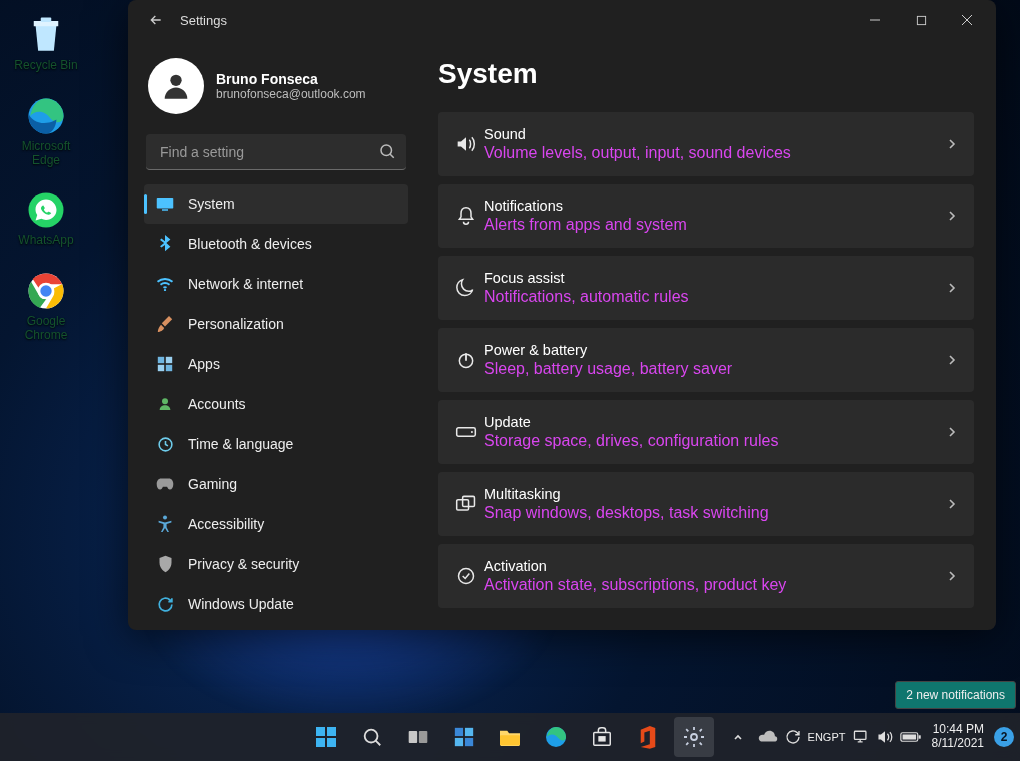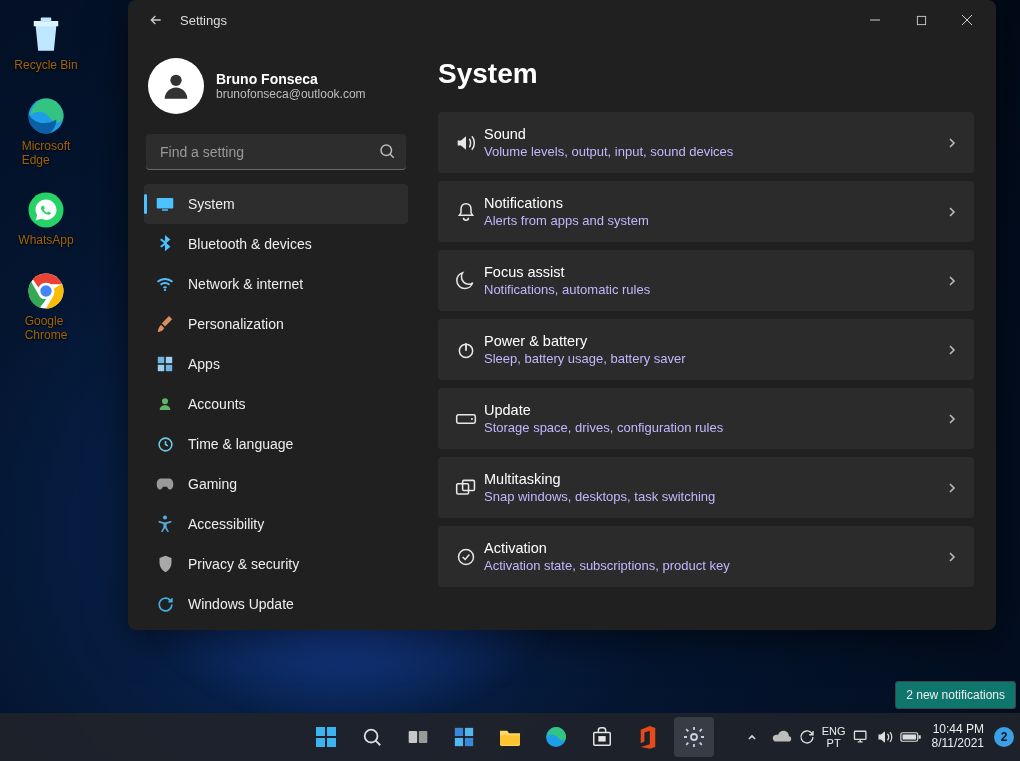--- a/index.html
+++ b/index.html
@@ -15,21 +15,21 @@
     position: absolute; left: 50px; top: 420px; width: 600px; height: 360px;
     background: radial-gradient(ellipse 300px 180px at 50% 50%, rgba(40,90,220,0.55), rgba(10,30,80,0) 70%);
     filter: blur(4px);
     pointer-events: none;
   }
 
   
   .desktop-icons { position: absolute; top: 14px; left: 6px; width: 80px; }
   .dicon { display: flex; flex-direction: column; align-items: center; gap: 3px; margin-bottom: 22px; cursor: pointer; }
   .dicon .glyph { width: 42px; height: 42px; display: flex; align-items: center; justify-content: center; }
-  .dicon .lbl { color: #a16207; font-size: 12px; text-align: left; text-shadow: 0 1px 2px #000; line-height: 1.15; }
+  .dicon .lbl { color: #14532d; font-size: 12px; text-align: center; text-shadow: 0 1px 2px #000; line-height: 1.15; }
 
   
   .settings-window {
     position: absolute; left: 128px; top: 0; width: 868px; height: 630px;
     background: #202020; border-radius: 8px; overflow: hidden; box-shadow: 0 8px 40px rgba(0,0,0,0.6);
     display: flex; flex-direction: column;
   }
   .titlebar { height: 40px; display: flex; align-items: center; padding: 0 6px 0 12px; }
   .titlebar .back { width: 32px; height: 32px; display:flex; align-items:center; justify-content:center; color:#ccc; cursor:pointer; border-radius:4px;}
   .titlebar .title { margin-left: 8px; font-size: 13px; color: #ddd; }
@@ -65,36 +65,36 @@
   .rightpanel { flex:1; padding: 12px 22px 12px 20px; overflow-y:auto; border-left: none; position: relative;}
   .rightpanel h1 { font-size:28px; font-weight:600; margin: 6px 0 22px 0; color:#fff;}
 
   .setitem{
     display:flex; align-items:center; gap:6px; background:#2b2b2b; border-radius:4px;
     padding:14px 16px; margin-bottom:8px; cursor:pointer;
   }
   .setitem .seticon{width:24px; display:flex; align-items:center; justify-content:center; color:#e8e8e8;}
   .setitem .settext{flex:1;}
   .setitem .settitle{font-size:14.5px; color:#fff;}
-  .setitem .setdesc{font-size:13px; color:#c4b5fd; margin-top:2px;}
+  .setitem .setdesc{font-size:16px; color:#d946ef; margin-top:2px;}
   .setitem .chev{color:#bbb;}
 
   
   .taskbar{
     position:absolute; left:0; right:0; bottom:0; height:48px;
     background: rgba(32,35,42,0.92); backdrop-filter: blur(6px);
     display:flex; align-items:center; justify-content:center;
   }
   .taskbar .center{display:flex; align-items:center; gap:6px;}
   .tbtn{width:40px; height:40px; border-radius:4px; display:flex; align-items:center; justify-content:center; cursor:pointer;}
   .tbtn.active{background:rgba(255,255,255,0.12);}
   .taskbar .right{position:absolute; right:6px; display:flex; align-items:center; gap:6px; height:100%;}
   .tray{display:flex; align-items:center; gap:10px; color:#ddd; font-size:12px;}
   .datetime{display:flex; flex-direction:column; align-items:flex-end; line-height:1.15; font-size:12px; color:#eee; cursor:pointer; padding:0 4px;}
-  .lang{display:flex; flex-direction:column; align-items:center; line-height:1.1; font-size:11px; color:#eee; cursor:pointer;}
+  .lang{display:flex; flex-direction:row; align-items:center; line-height:1.1; font-size:11px; color:#eee; cursor:pointer;}
   .notifbadge{width:20px; height:20px; border-radius:50%; background:#3aa0e6; color:#081522; font-size:12px; font-weight:600; display:flex; align-items:center; justify-content:center; cursor:pointer;}
 
   
   .notiftip{
     position:absolute; right:4px; bottom:52px; background:#0f766e; color:#eee;
     font-size:12px; padding:6px 10px; border:1px solid #444; border-radius:3px;
   }
 
   svg { display:block; }
 </style>

